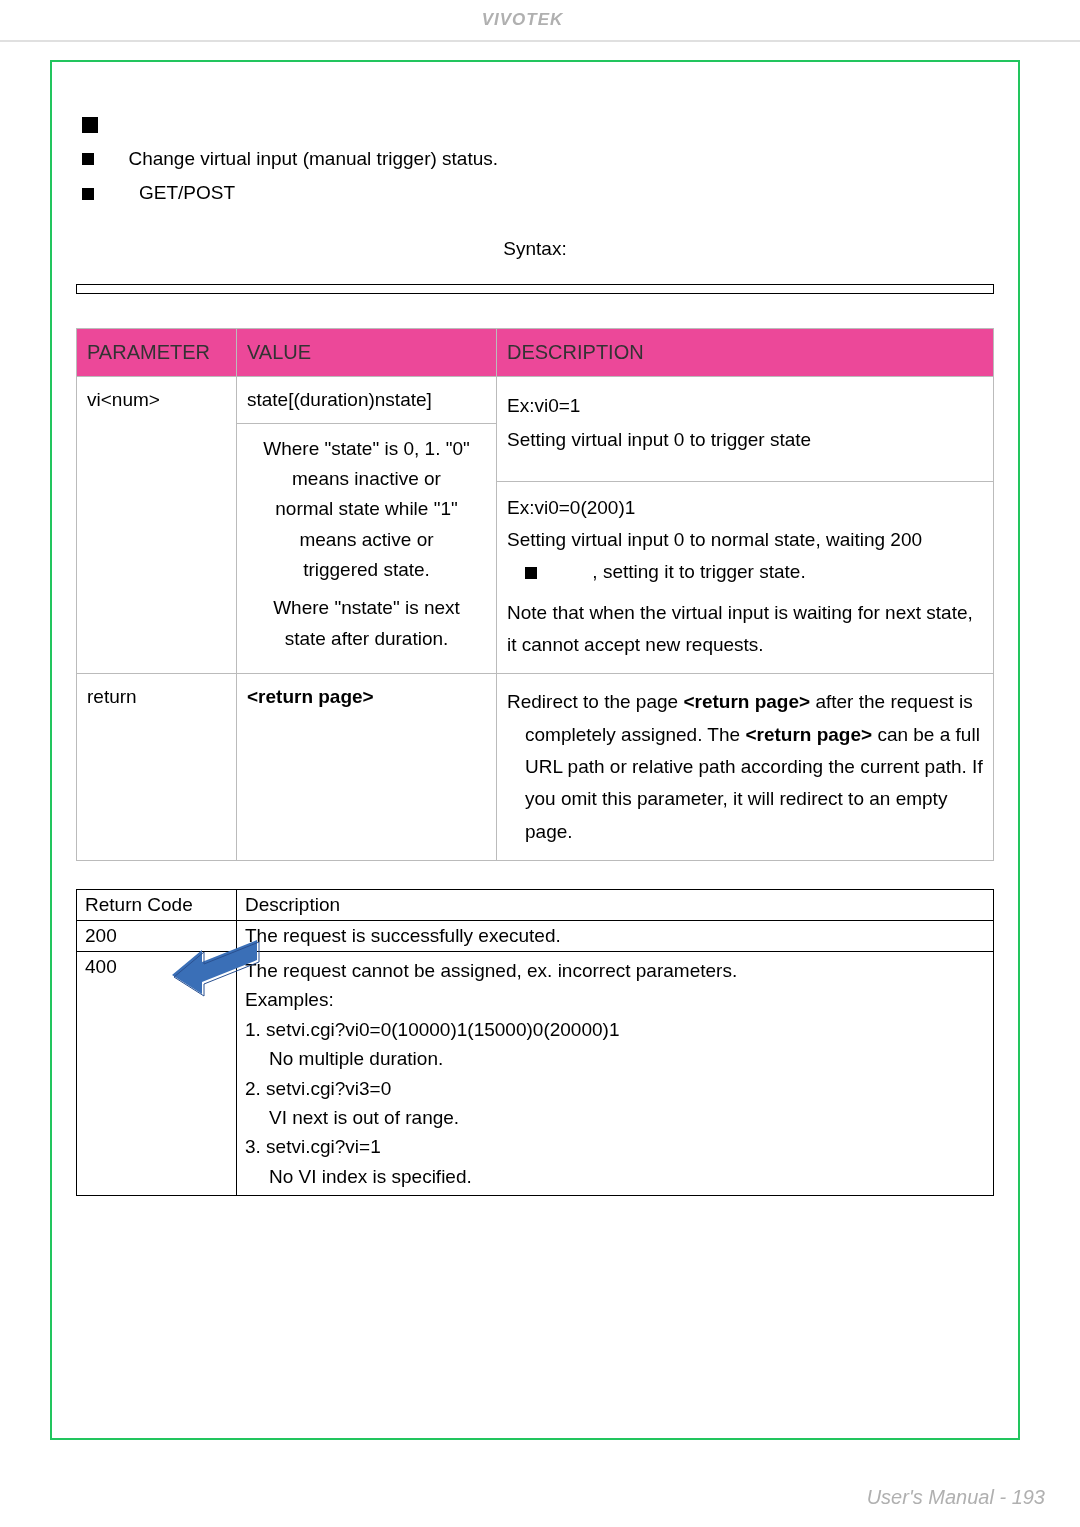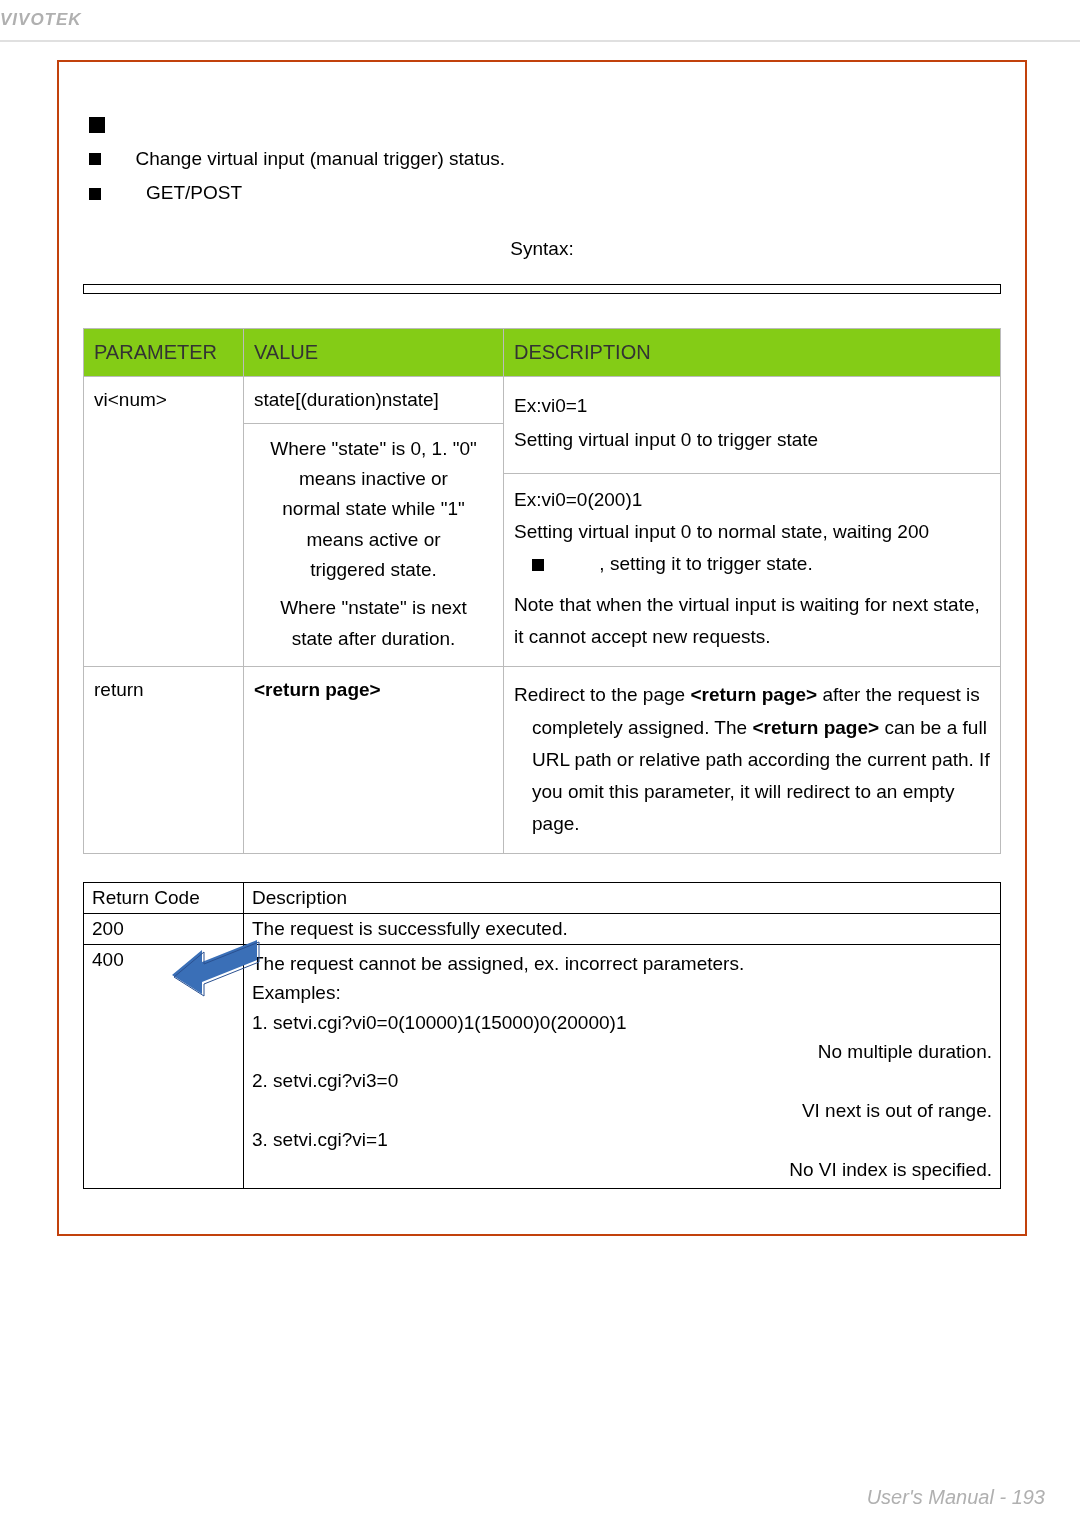--- a/index.html
+++ b/index.html
@@ -8,38 +8,38 @@
       background: #fff;
       width: 1080px;
       height: 1527px;
       position: relative;
     }
     .header-band {
       width: 100%;
       height: 42px;
       border-bottom: 2px solid #e0e0e0;
       display: flex;
-      justify-content: flex-start;
+      justify-content: center;
       align-items: center;
       padding-right: 35px;
     }
     .brand {
       color: #b0b0b0;
       font-size: 17px;
       font-weight: bold;
       font-style: italic;
       letter-spacing: 1px;
     }
     .outer-frame {
       position: absolute;
-      left: 57px;
+      left: 50px;
       top: 60px;
       width: 970px;
-      height: 1176px;
-      border: 2px solid #c2410c;
+      height: 1380px;
+      border: 2px solid #22c55e;
     }
     .content {
       padding: 48px 24px 24px 24px;
       font-size: 19px;
       color: #000;
     }
     .square-bullet {
       display: inline-block;
       width: 16px;
       height: 16px;
@@ -71,54 +71,54 @@
       margin-bottom: 28px;
     }
     .ptable th, .ptable td {
       border: 1px solid #bbb;
       padding: 12px 10px;
       text-align: left;
       vertical-align: top;
       font-size: 19px;
     }
     .ptable th {
-      background: #84cc16;
+      background: #ec4899;
       font-weight: normal;
       color: #333;
       font-size: 20px;
     }
     .value-sub {
       border-top: 1px solid #bbb;
       margin: 12px -10px -12px -10px;
       padding: 10px 10px 12px 10px;
       text-align: center;
       line-height: 1.6;
     }
     .desc-sub {
       border-top: 1px solid #bbb;
-      margin: 16px -10px -12px -10px;
+      margin: 24px -10px -12px -10px;
       padding: 10px 10px 12px 10px;
       line-height: 1.7;
     }
     .desc-cell { line-height: 1.8; }
     .rtable {
       width: 100%;
       border-collapse: collapse;
     }
     .rtable th, .rtable td {
       border: 1px solid #000;
       padding: 4px 8px;
       text-align: left;
       vertical-align: top;
       font-size: 19px;
     }
     .rtable th { font-weight: normal; }
     .rcode-col { width: 160px; }
     .rtable td .exline { line-height: 1.55; }
-    .rtable td .exindent { padding-left: 24px; text-align: right; }
+    .rtable td .exindent { padding-left: 24px; }
     .footer {
       position: absolute;
       bottom: 18px;
       right: 35px;
       color: #b0b0b0;
       font-style: italic;
       font-size: 20px;
     }
     .arrow-decor {
       position: absolute;

